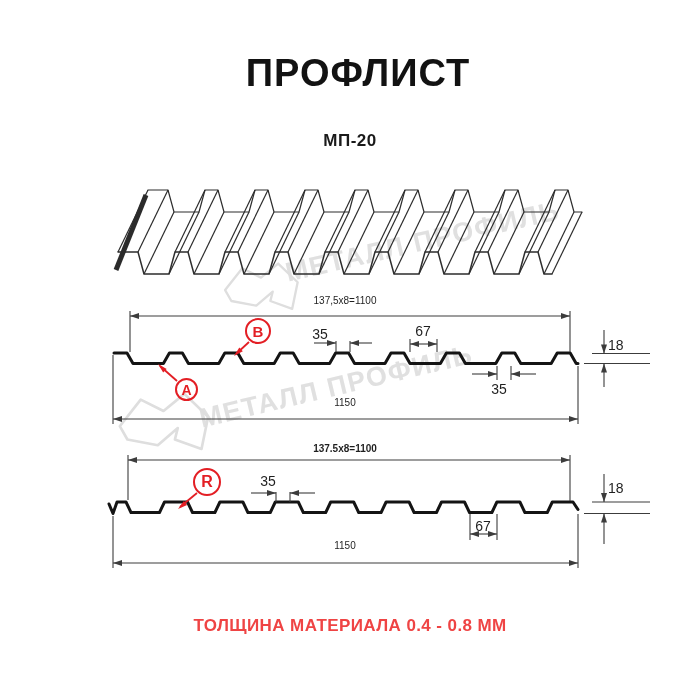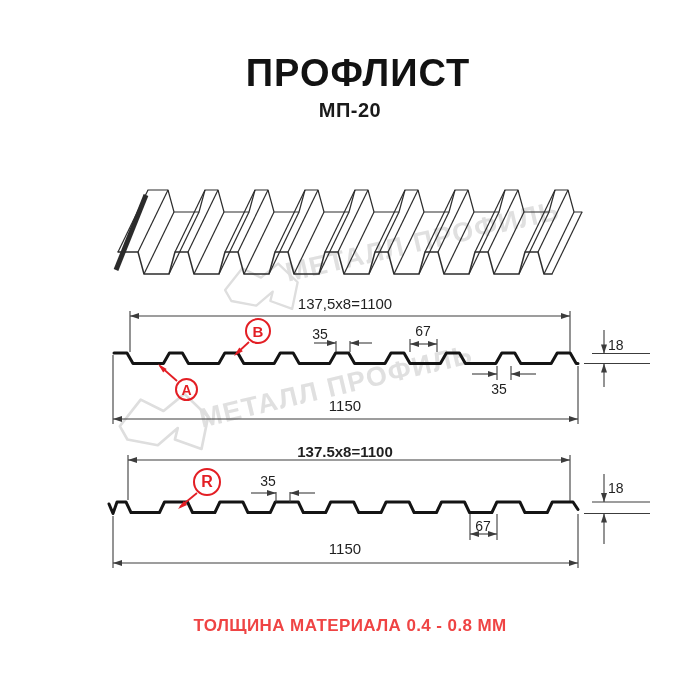--- a/index.html
+++ b/index.html
@@ -2,23 +2,23 @@
 <html><head>
 <meta charset="utf-8">
 <style>
   html,body{margin:0;padding:0;}
   body{width:700px;height:700px;background:#ffffff;position:relative;overflow:hidden;
        font-family:"Liberation Sans", sans-serif;}
   .abs{position:absolute;}
   .ctr{transform:translateX(-50%);white-space:nowrap;}
   #stage{position:absolute;inset:0;width:700px;height:700px;}
   .title{font-size:38px;font-weight:800;letter-spacing:1px;color:#121212;margin-left:8px;}
-  .subtitle{font-size:20px;font-weight:700;color:#1a1a1a;letter-spacing:0.5px;}
+  .subtitle{font-size:17px;font-weight:700;color:#1a1a1a;letter-spacing:0.5px;margin-top:32px;}
   .dimtxt{font-size:14px;color:#1f1f1f;}
-  .dimtxt2{font-size:15px;color:#1f1f1f;}
+  .dimtxt2{font-size:10px;color:#1f1f1f;}
   .wmtext{font-size:27px;font-weight:700;letter-spacing:1.5px;color:#e0e0e0;
           transform-origin:0 50%;white-space:nowrap;}
   .redcircle{border:2.5px solid #e31e24;border-radius:50%;color:#e31e24;
              display:flex;align-items:center;justify-content:center;
              font-weight:700;background:transparent;box-sizing:border-box;}
   .footer{font-size:17px;font-weight:700;letter-spacing:0.4px;color:#ef4444;}
   svg{position:absolute;left:0;top:0;}
 </style>
 </head>
 <body>

